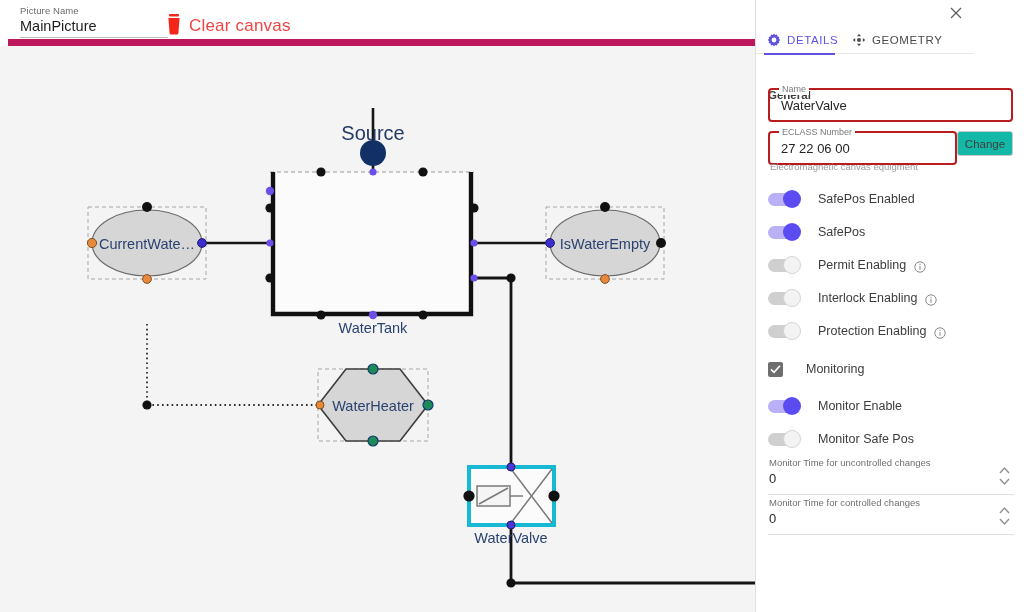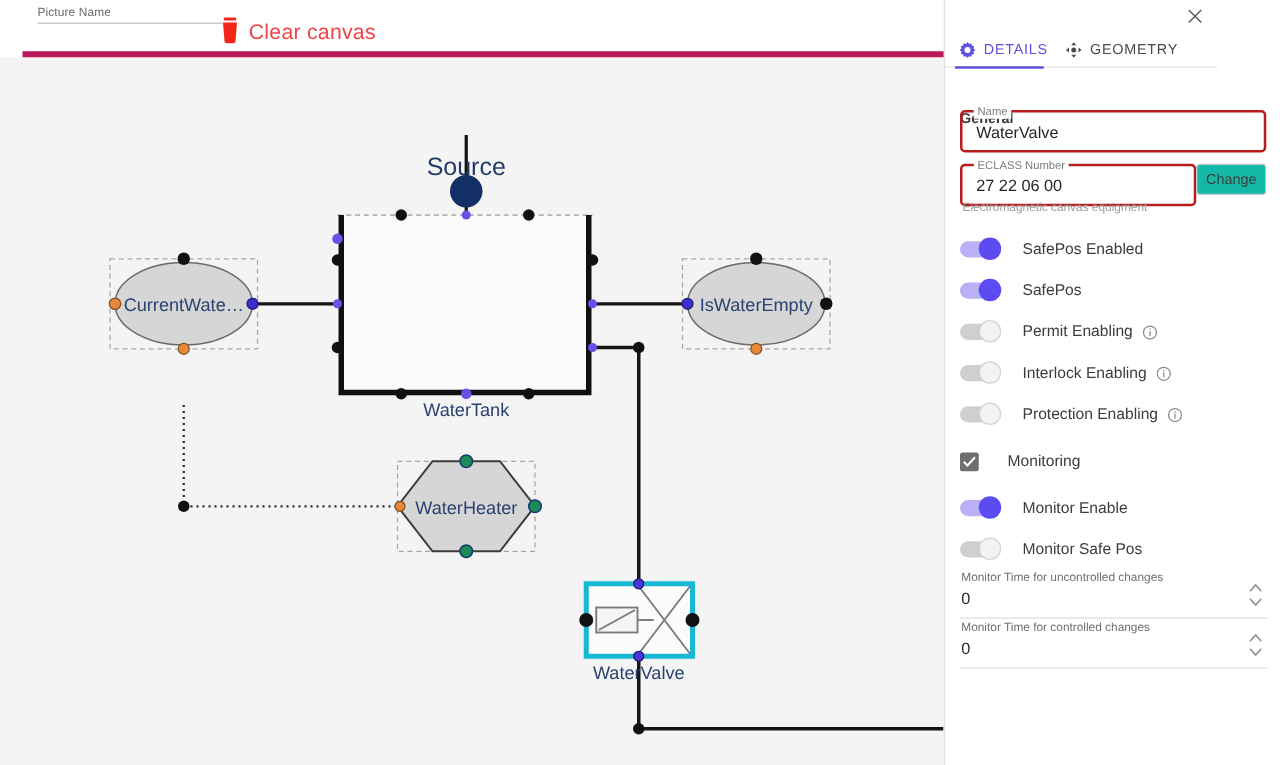--- a/index.html
+++ b/index.html
@@ -7,23 +7,23 @@
   body {
     width: 1024px; height: 612px;
     font-family: "Liberation Sans", sans-serif;
     background: #ffffff;
     overflow: hidden;
     position: relative;
   }
 
   
   #toolbar {
-    position: absolute; left: 18px; top: 0; width: 755px; height: 46px;
+    position: absolute; left: 8px; top: 0; width: 755px; height: 46px;
     background: #ffffff;
-    border-bottom: 5px solid #be185d;
+    border-bottom: 7px solid #be185d;
   }
   #picname-wrap { position: absolute; left: 12px; top: 5px; width: 150px; }
   #picname-label {
     font-size: 9.5px; color: #6b6b6b; letter-spacing: .1px; line-height: 11px;
   }
   #picname-value {
     font-size: 14.5px; color: #1d1d1d; line-height: 18px;
     padding-top: 1px;
   }
   #picname-underline {
@@ -153,20 +153,21 @@
     position: absolute; right: 3px; top: 7px; width: 13px; height: 24px;
     cursor: pointer;
   }
 </style>
 </head>
 <body>
 
 <div id="toolbar">
   <div id="picname-wrap">
     <div id="picname-label">Picture Name</div>
+    <div id="picname-value">MainPicture</div>
     <div id="picname-underline"></div>
   </div>
 
   <div id="trash-btn">
     <svg width="22" height="24" viewBox="0 0 22 24">
       <rect x="6" y="2" width="10" height="2.4" rx="1" fill="#f4261a"></rect>
       <path d="M5.4 6 H16.6 L15.4 21.2 A1.6 1.6 0 0 1 13.8 22.6 H8.2 A1.6 1.6 0 0 1 6.6 21.2 Z" fill="#f4261a"></path>
     </svg>
   </div>
 

